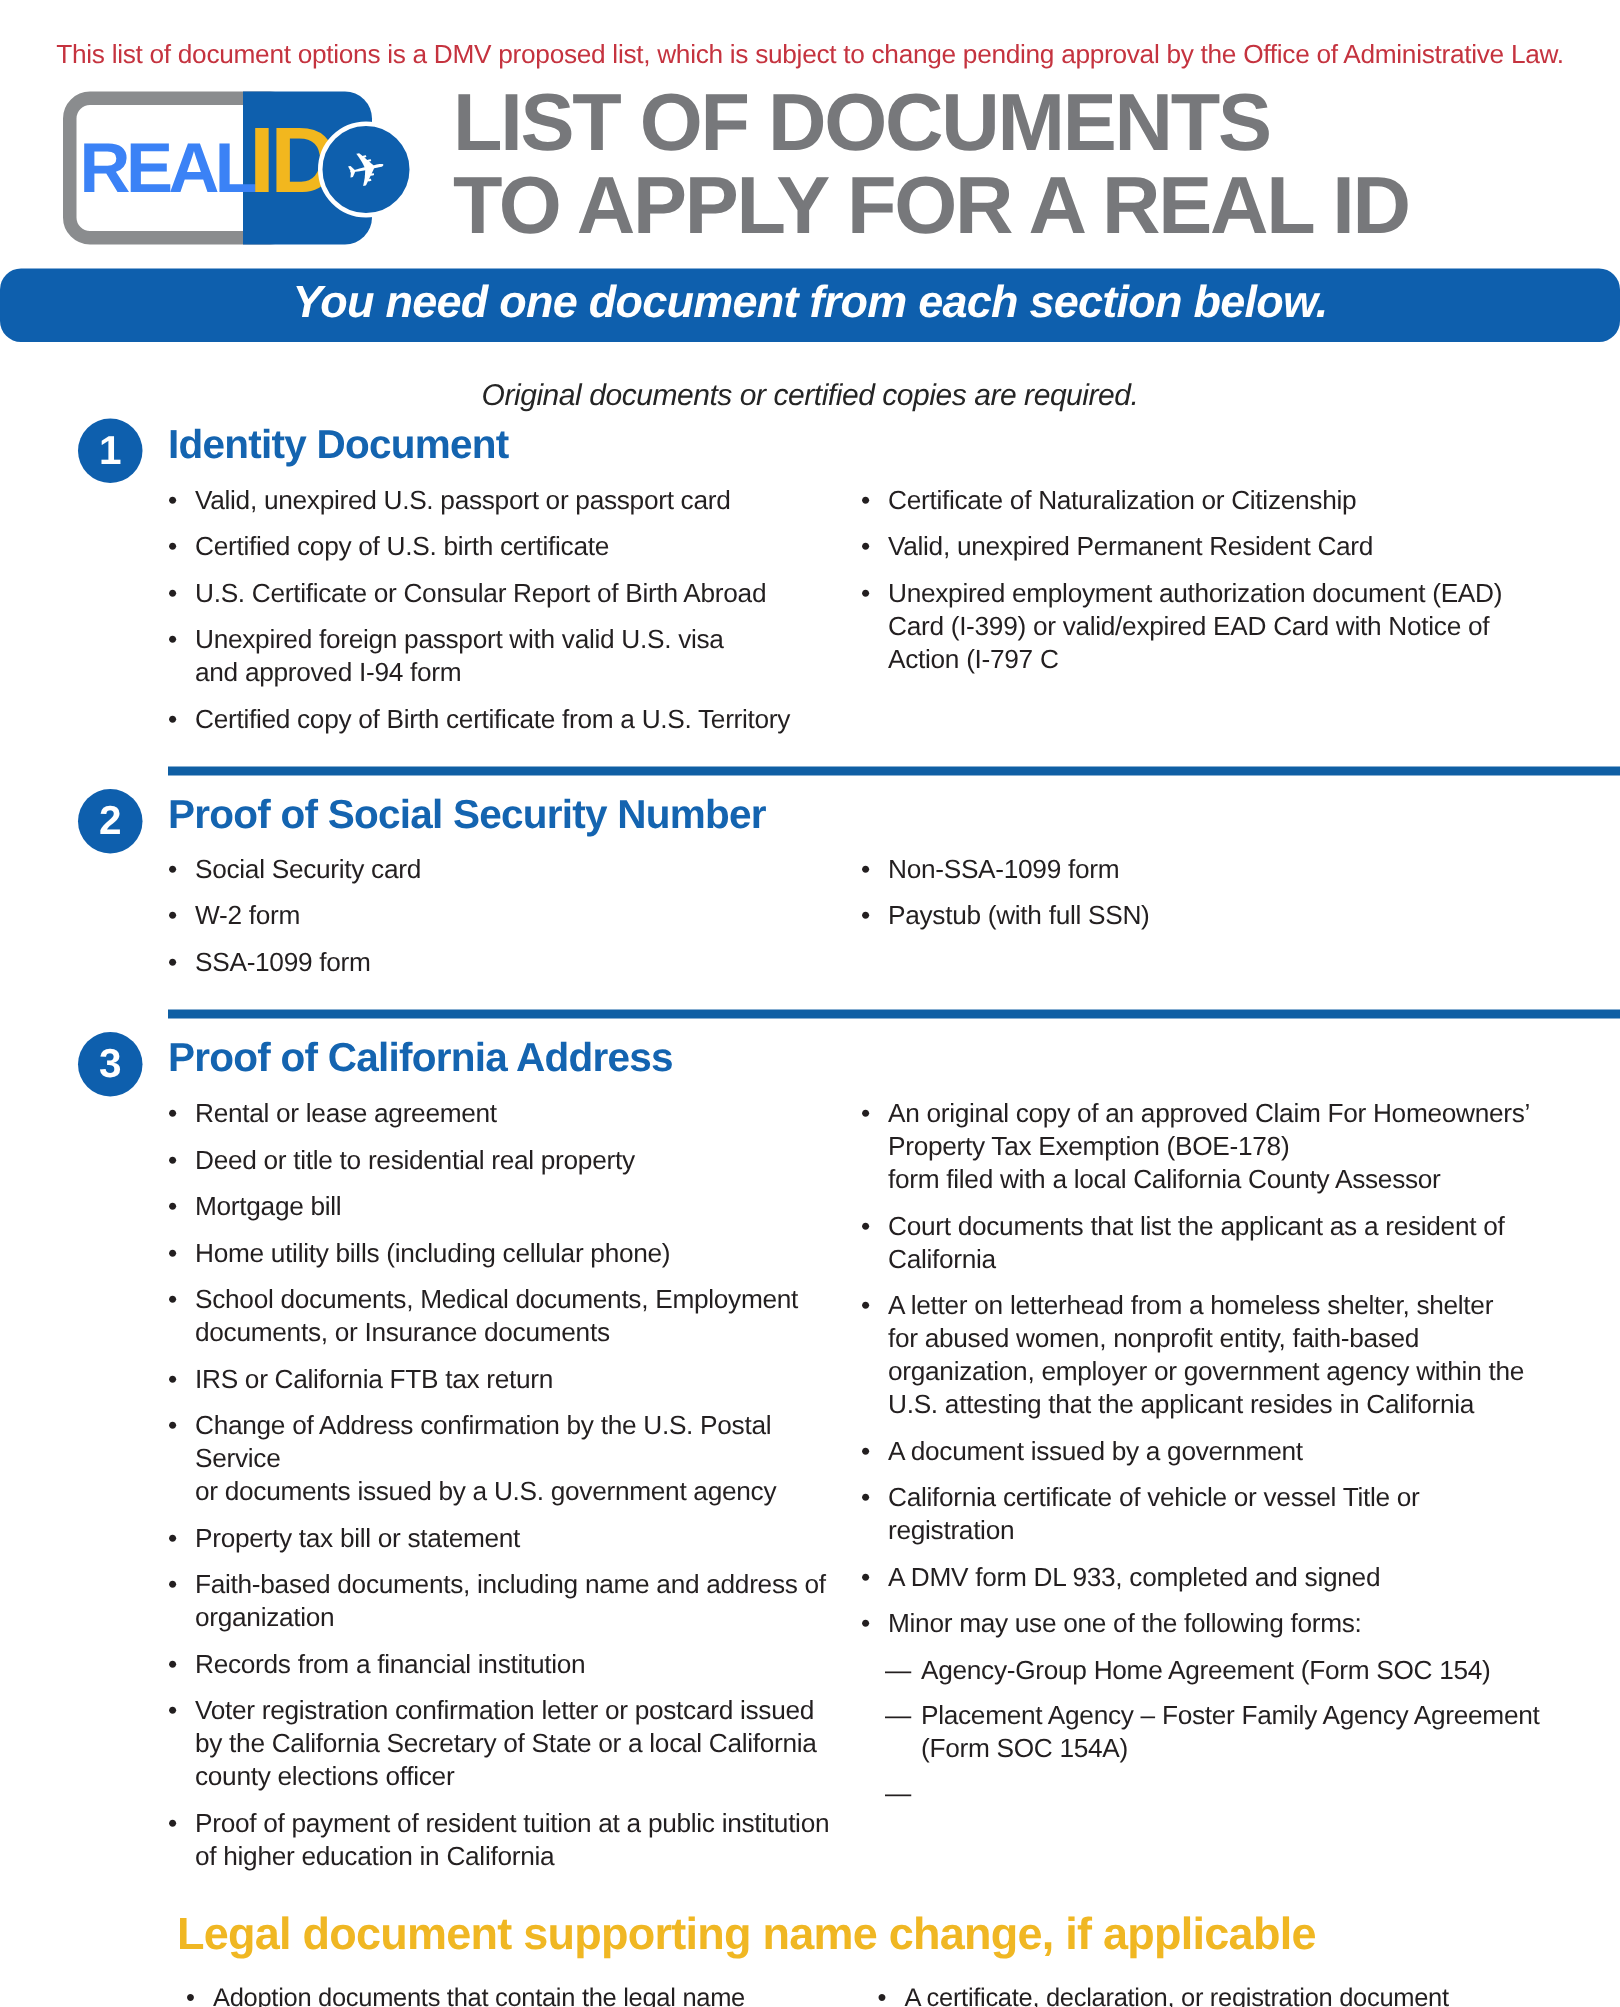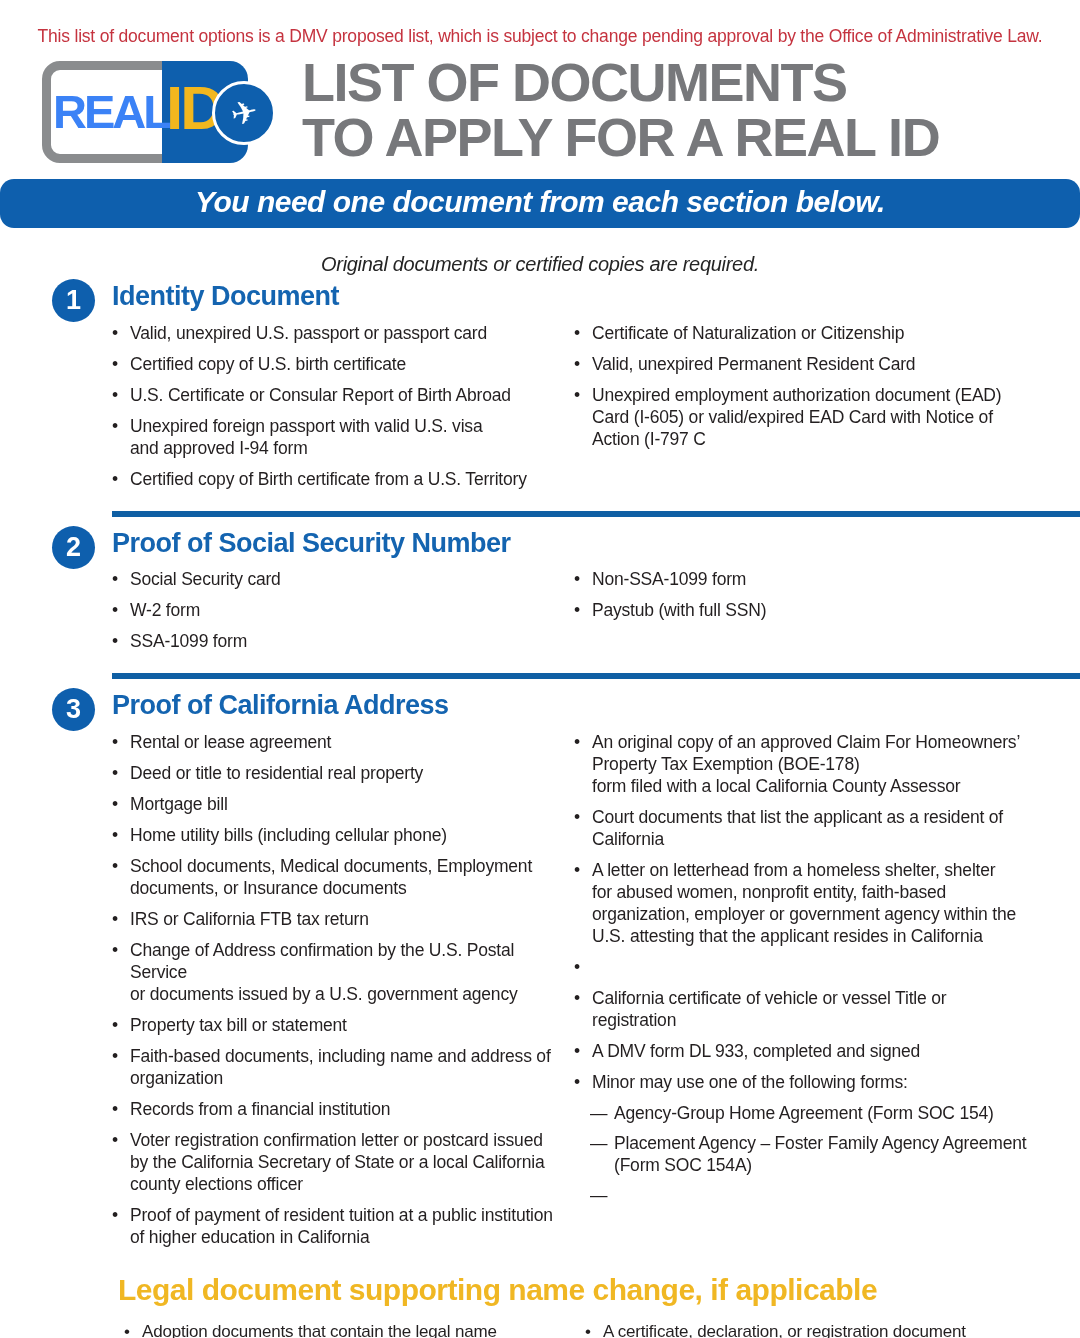--- a/index.html
+++ b/index.html
@@ -152,21 +152,21 @@
             <span class="marker">•</span>
             <span class="txt">Certificate of Naturalization or Citizenship</span>
           </li>
           <li>
             <span class="marker">•</span>
             <span class="txt">Valid, unexpired Permanent Resident Card</span>
           </li>
           <li>
             <span class="marker">•</span>
             <span class="txt">Unexpired employment authorization document (EAD)
-Card (I-605) or valid/expired EAD Card with Notice of
+Card (I-399) or valid/expired EAD Card with Notice of
 Action (I-797 C</span>
           </li>
         </ul>
     </div>
   </div>
 </div>
 
 <div class="divider d1"></div>
 
 <div class="section sec">
@@ -283,20 +283,21 @@
           </li>
           <li>
             <span class="marker">•</span>
             <span class="txt">A letter on letterhead from a homeless shelter, shelter
 for abused women, nonprofit entity, faith-based
 organization, employer or government agency within the
 U.S. attesting that the applicant resides in California</span>
           </li>
           <li>
             <span class="marker">•</span>
+            <span class="txt">A document issued by a government</span>
           </li>
           <li>
             <span class="marker">•</span>
             <span class="txt">California certificate of vehicle or vessel Title or
 registration</span>
           </li>
           <li>
             <span class="marker">•</span>
             <span class="txt">A DMV form DL 933, completed and signed</span>
           </li>

